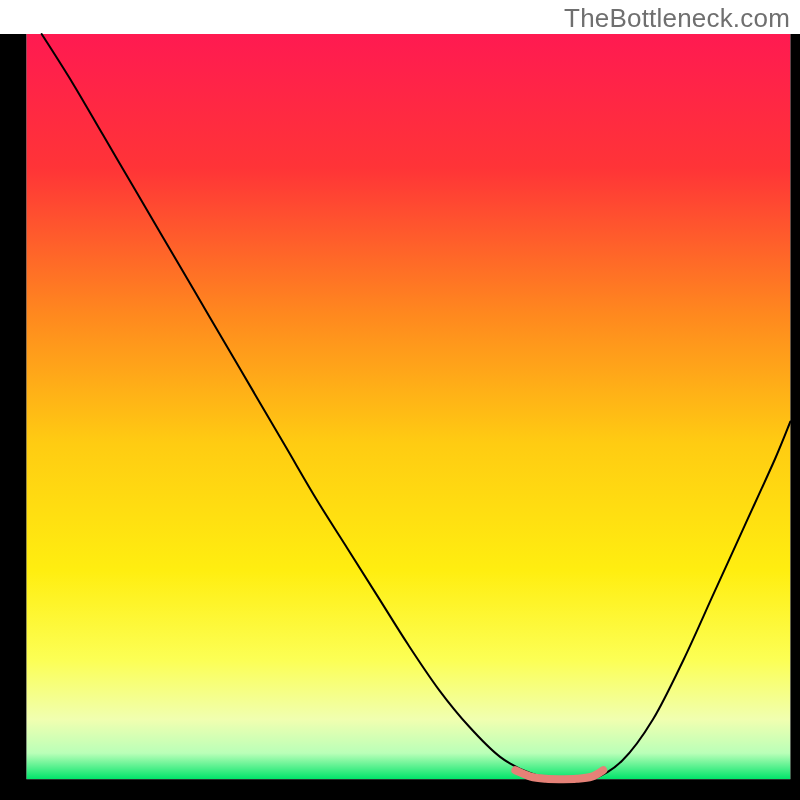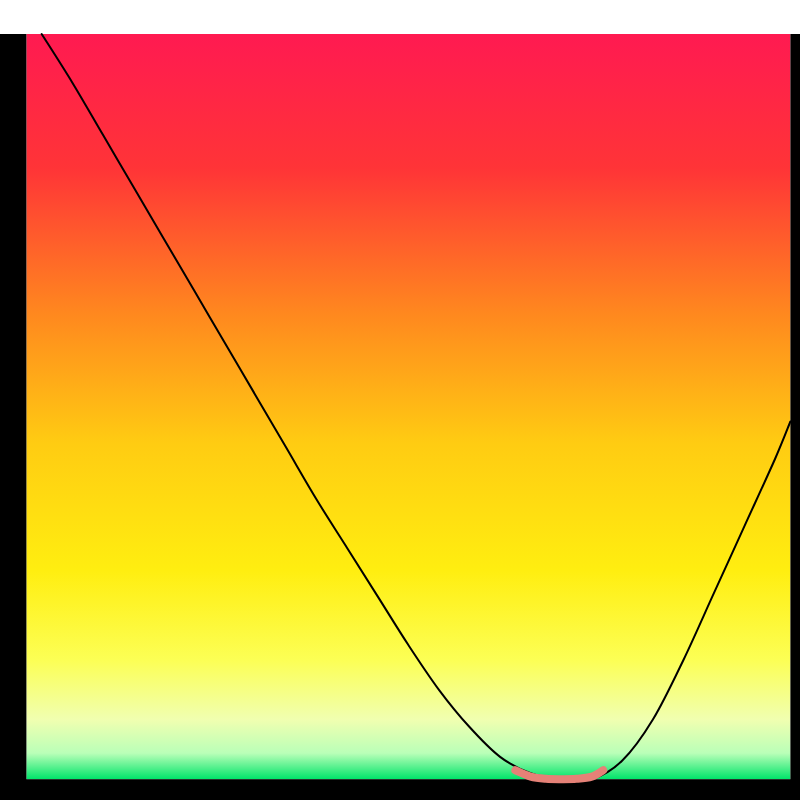--- a/index.html
+++ b/index.html
@@ -28,20 +28,21 @@
   svg.plot {
     position: absolute;
     left: 0;
     top: 0;
   }
 </style>
 </head>
 <body>
 
 <div class="chart-container">
+  <div class="watermark">TheBottleneck.com</div>
   <svg class="plot" width="800" height="800" viewBox="0 0 800 800">
     <defs>
       <linearGradient id="bg-grad" x1="0" y1="0" x2="0" y2="1">
           <stop offset="0.00%" stop-color="#ff1a51"></stop>
           <stop offset="18.00%" stop-color="#ff3437"></stop>
           <stop offset="38.00%" stop-color="#ff8a1e"></stop>
           <stop offset="55.00%" stop-color="#ffcc12"></stop>
           <stop offset="72.00%" stop-color="#ffee10"></stop>
           <stop offset="84.00%" stop-color="#fcff55"></stop>
           <stop offset="92.00%" stop-color="#f0ffb0"></stop>

